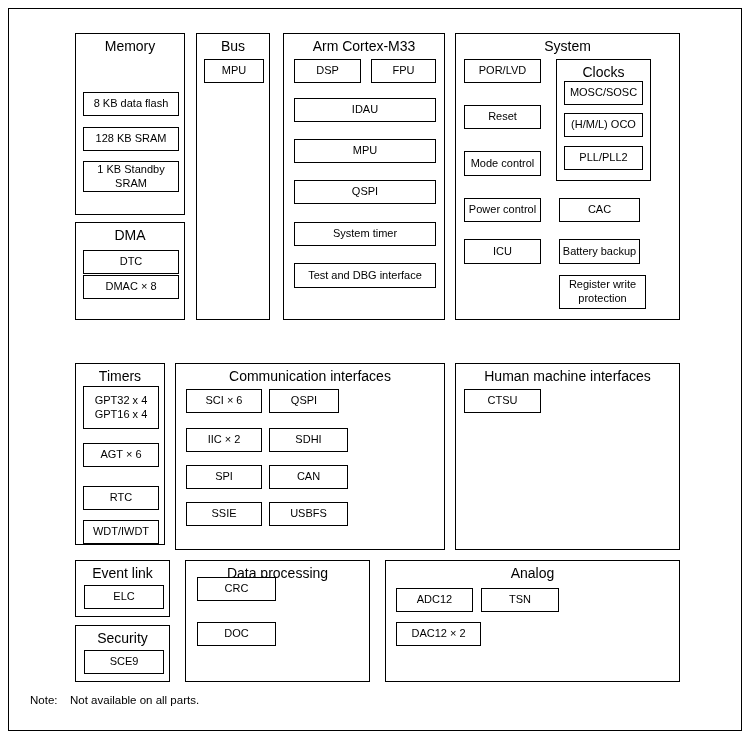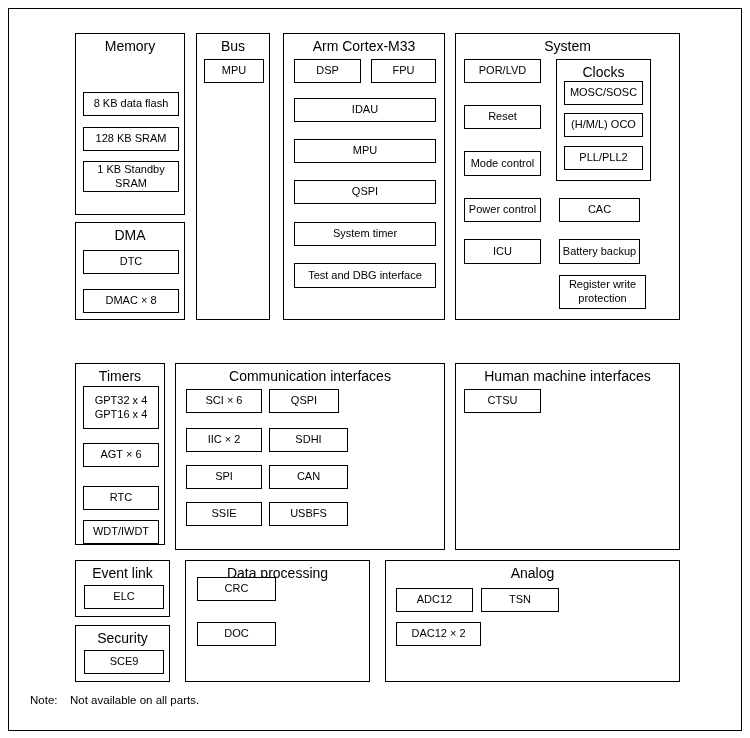--- a/index.html
+++ b/index.html
@@ -27,21 +27,21 @@
     <div class="block-title">Memory</div>
     <div class="box" style="left:7px;top:58px;width:96px;height:24px">8 KB data flash</div>
     <div class="box" style="left:7px;top:93px;width:96px;height:24px">128 KB SRAM</div>
     <div class="box" style="left:7px;top:127px;width:96px;height:31px">1 KB Standby
 SRAM</div>
   </div>
 
   <div class="block" style="left:75px;top:222px;width:110px;height:98px">
     <div class="block-title">DMA</div>
     <div class="box" style="left:7px;top:27px;width:96px;height:24px">DTC</div>
-    <div class="box" style="left:7px;top:66px;width:96px;height:24px">DMAC × 8</div>
+    <div class="box" style="left:7px;top:52px;width:96px;height:24px">DMAC × 8</div>
   </div>
 
   <div class="block" style="left:196px;top:33px;width:74px;height:287px">
     <div class="block-title">Bus</div>
     <div class="box" style="left:7px;top:25px;width:60px;height:24px">MPU</div>
   </div>
 
   <div class="block" style="left:283px;top:33px;width:162px;height:287px">
     <div class="block-title">Arm Cortex-M33</div>
     <div class="box" style="left:10px;top:25px;width:67px;height:24px">DSP</div>

